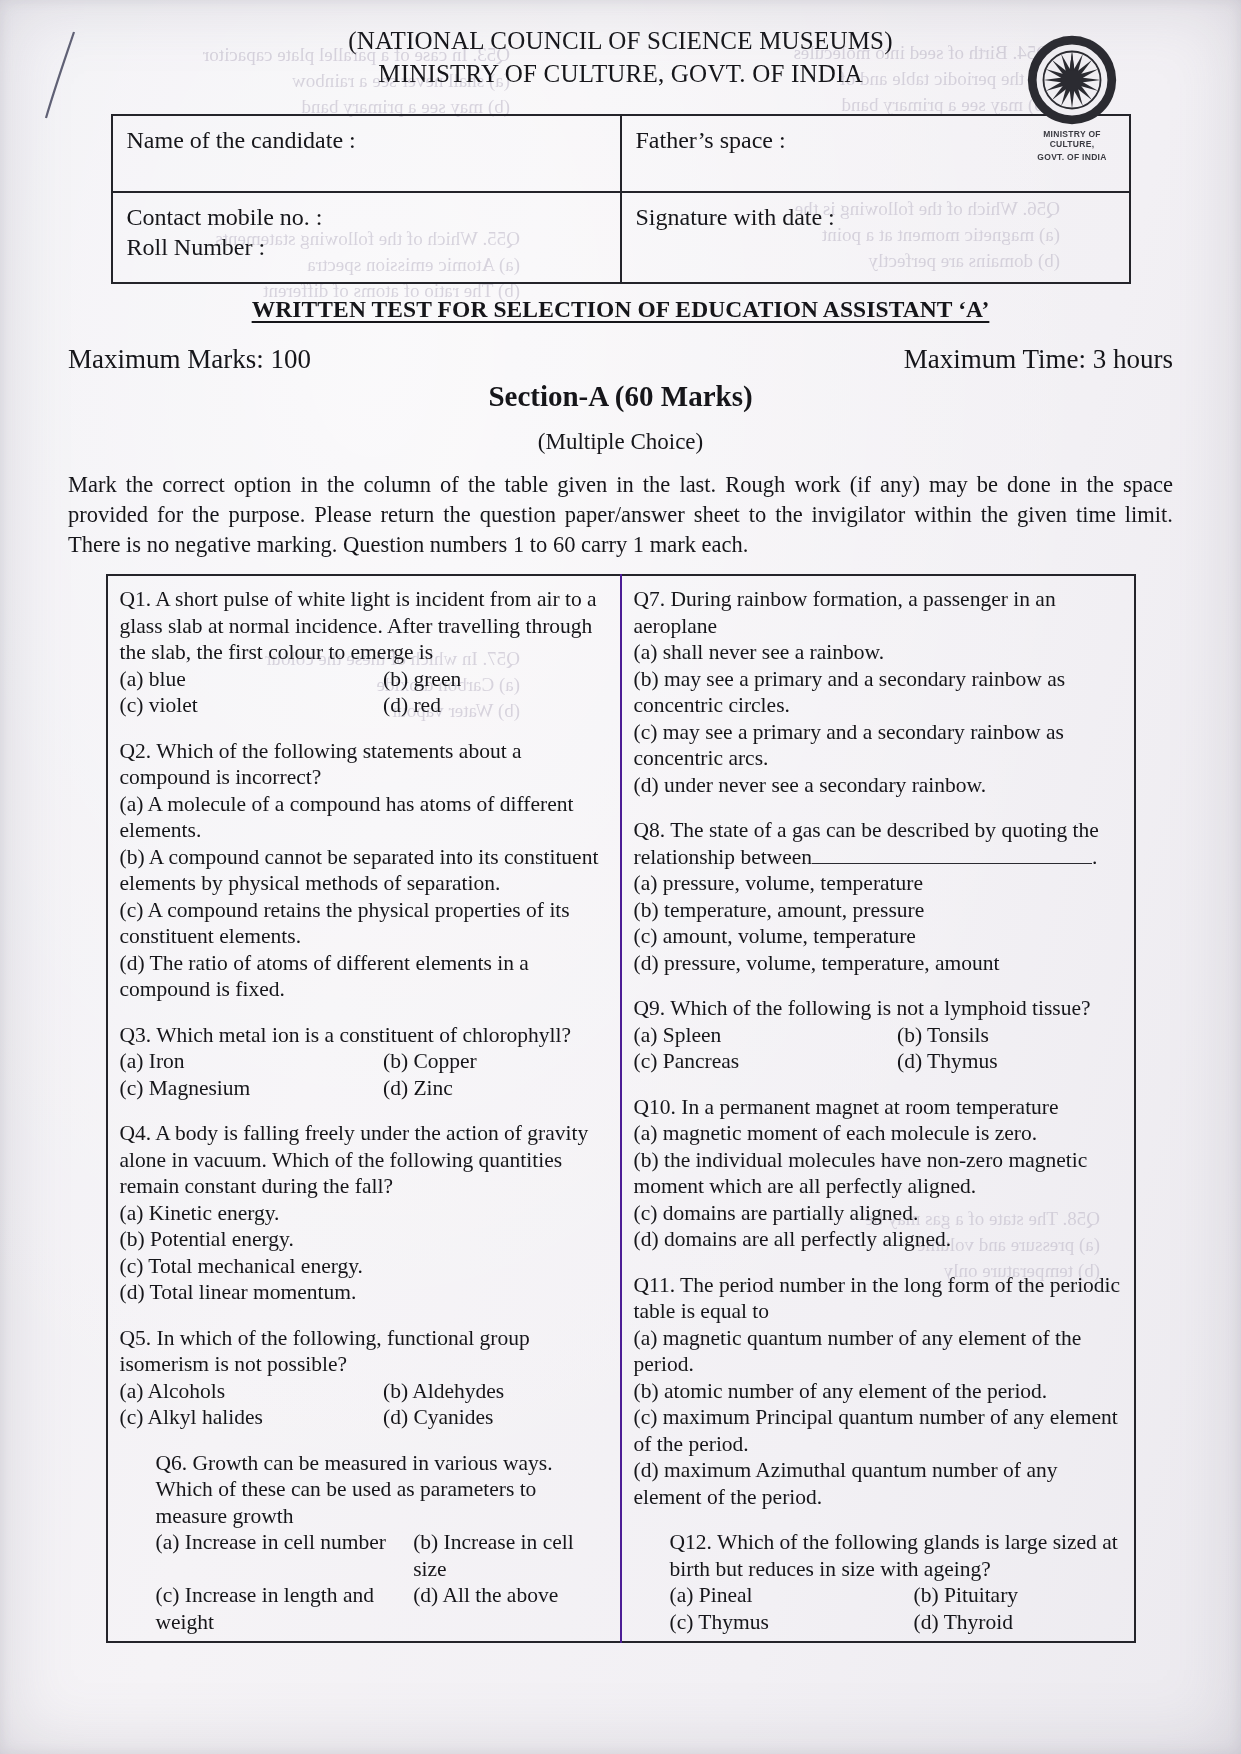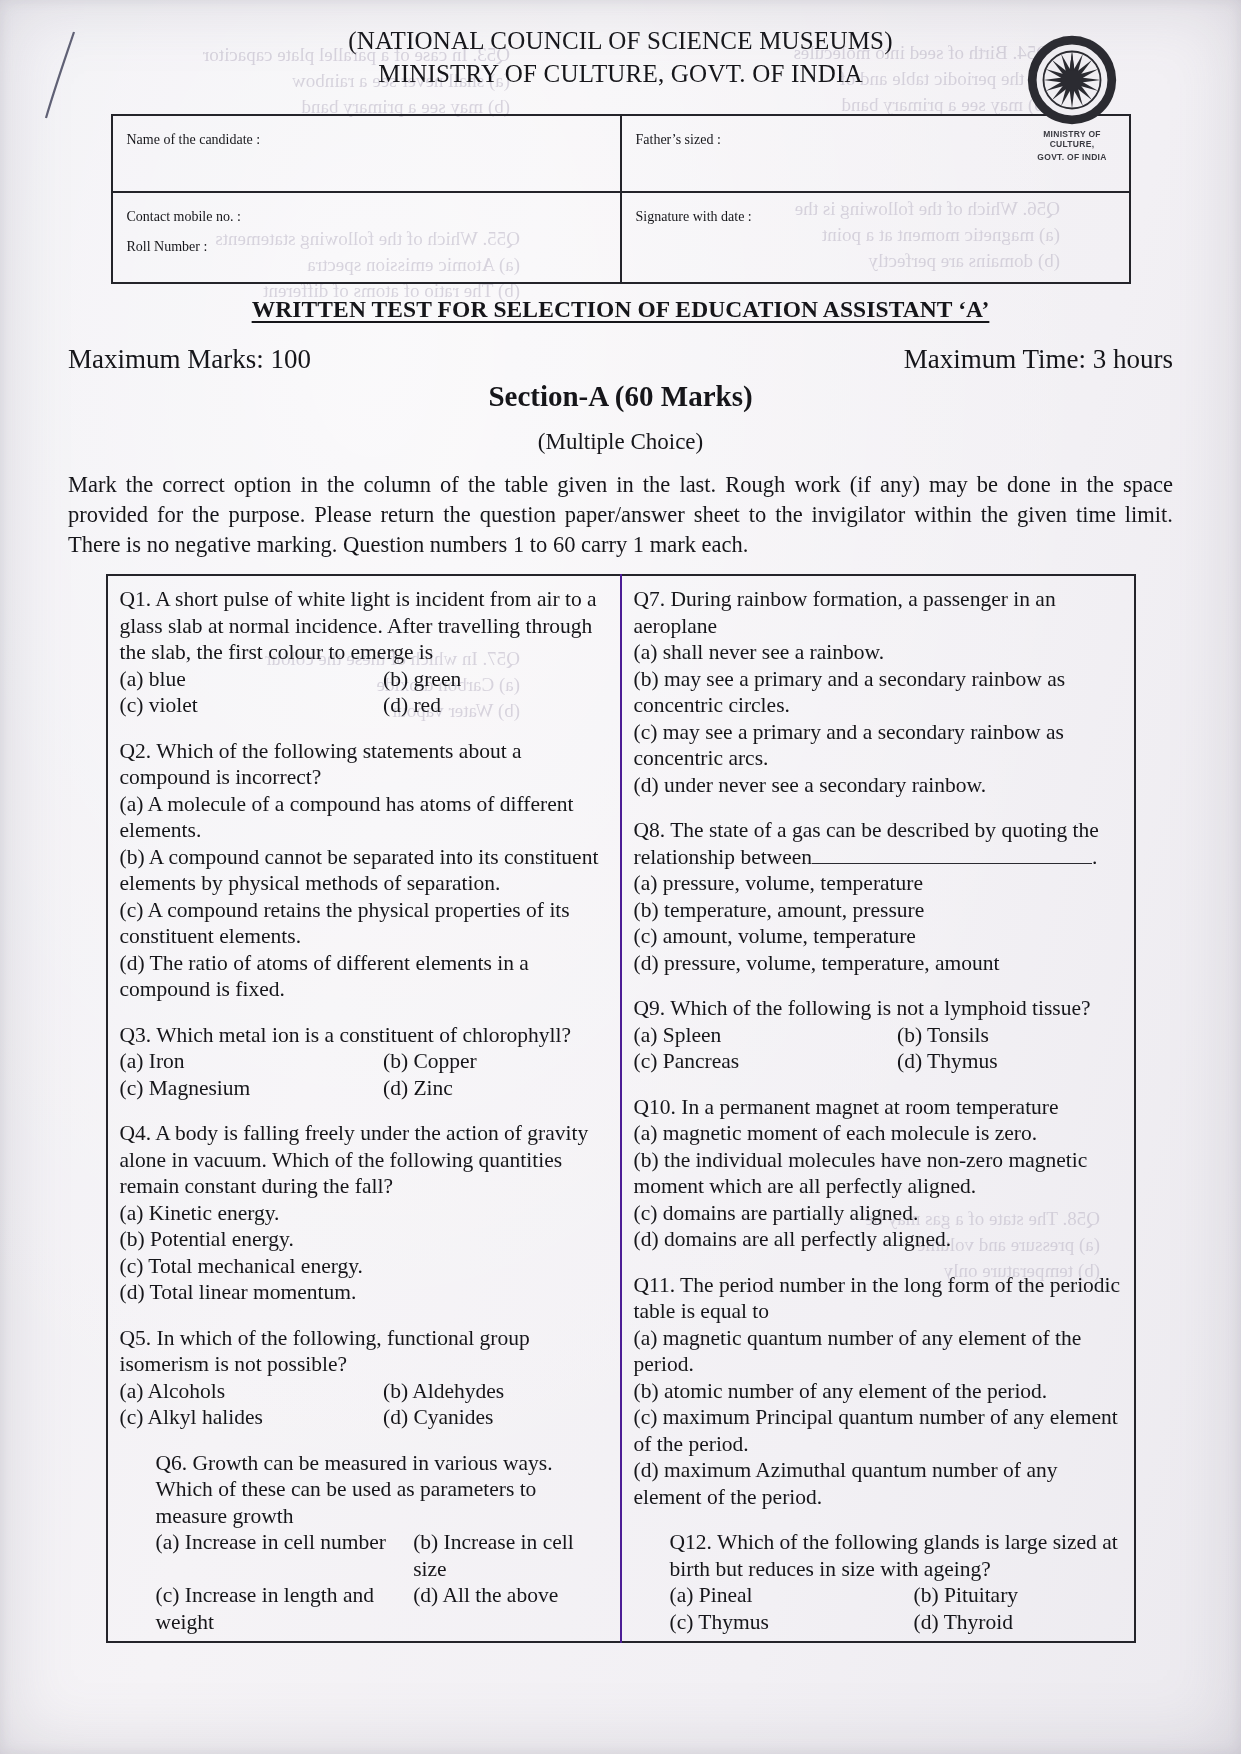--- a/index.html
+++ b/index.html
@@ -94,21 +94,21 @@
     width: 1020px;
     margin: 24px auto 0 auto;
     border-collapse: collapse;
     table-layout: fixed;
   }
   .cand-table td {
     border: 2px solid #24242a;
     height: 66px;
     vertical-align: top;
     padding: 9px 0 0 14px;
-    font-size: 14px;
+    font-size: 24px;
     line-height: 30px;
   }
   .cand-table td.tall { height: 80px; }
   .cand-lines span { display: block; }
 
   
   .exam-title {
     text-align: center;
     font-weight: bold;
     font-size: 23.5px;
@@ -260,21 +260,21 @@
       </div>
     </div>
 
     <table class="cand-table">
       <tbody>
           <tr>
         <td>
           <span>Name of the candidate :</span>
         </td>
         <td>
-          <span>Father’s sized :</span>
+          <span>Father’s space :</span>
         </td>
       </tr>
       <tr>
         <td class="tall cand-lines">
           <span>Contact mobile no. :</span>
           <span>Roll Number :</span>
         </td>
         <td class="tall">
           <span>Signature with date :</span>
         </td>

